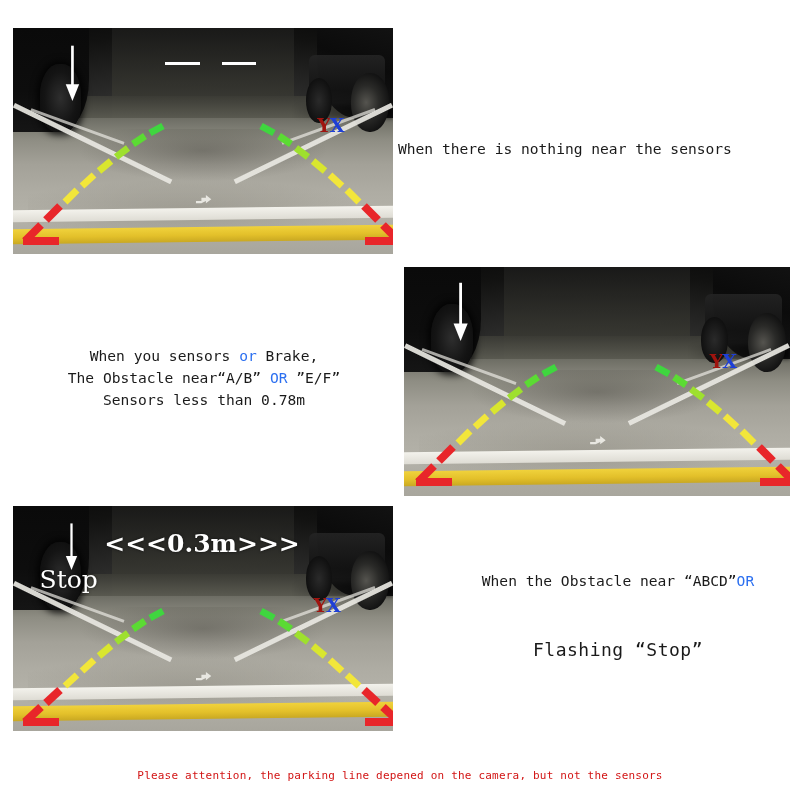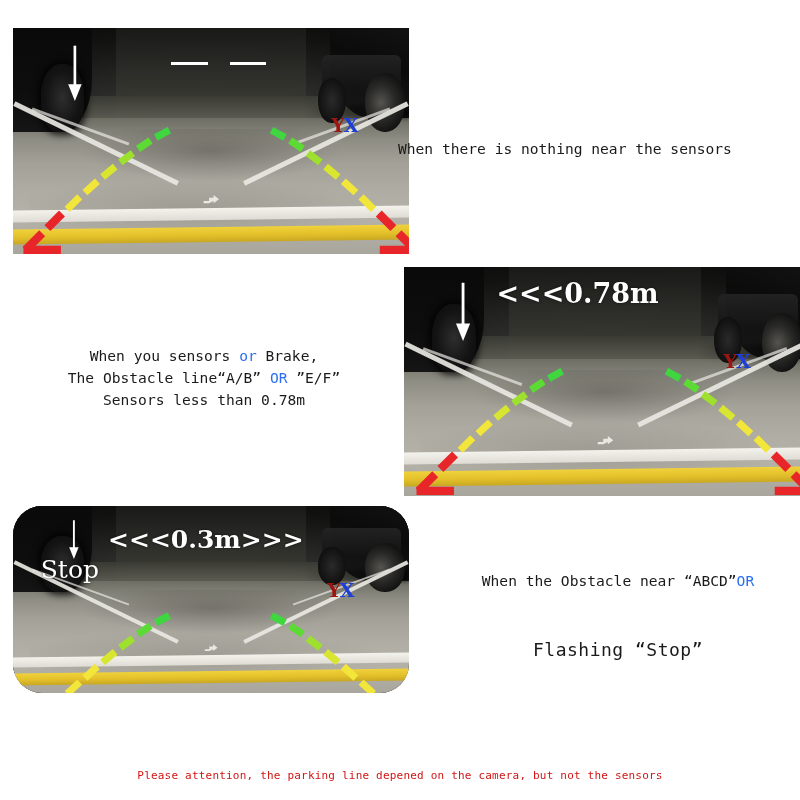--- a/index.html
+++ b/index.html
@@ -20,21 +20,20 @@
     position: absolute;
     inset: 0;
     background: #ffffff;
   }
 
   
   .photo {
     position: absolute;
     overflow: hidden;
     background: #000;
-    padding-left: 16px;
   }
 
   
   .ceiling {
     position: absolute;
     left: 0; right: 0; top: 0;
     height: 41%;
     background:
       radial-gradient(120% 160% at 50% 120%, #4a4a48 0%, #2a2a29 38%, #121211 70%, #050505 100%);
   }
@@ -373,21 +372,21 @@
 
   <div class="caption" style="left:398px; top:138px; font-size:14.6px;">
     <span>When there is nothing near the sensors</span>
   </div>
 
   <div class="caption caption-center" style="left:18px; top:345px; width:372px; font-size:14.6px;">
     <div>
       <span>When you sensors </span><span class="blue">or</span><span> Brake,</span>
     </div>
     <div>
-      <span>The Obstacle line“A/B” </span><span class="blue">OR</span><span> ”E/F”</span>
+      <span>The Obstacle near“A/B” </span><span class="blue">OR</span><span> ”E/F”</span>
     </div>
     <div>
       <span>Sensors less than 0.78m</span>
     </div>
   </div>
 
   <div class="photo" style="left:404px; top:267px; width:386px; height:229px;">
     <div class="ceiling"></div>
     <div class="backwall"></div>
     <div class="floor"></div>
@@ -435,28 +434,27 @@
         <line x1="374" y1="199" x2="390" y2="215" stroke="#e8262a" stroke-width="8"></line>
         <line x1="356" y1="215" x2="392" y2="215" stroke="#e8262a" stroke-width="8"></line>
       </g>
     </svg>
 
     <svg class="ov-arrow" viewBox="0 0 20 70" style="left:12%; top:6%; width:5.5%; height:27%;">
       <line x1="10" y1="2" x2="10" y2="52" stroke="#ffffff" stroke-width="3.2"></line>
       <polygon points="10,68 2,48 18,48" fill="#ffffff"></polygon>
     </svg>
 
-    <div class="ov-dist" style="left:23%; top:5%; font-size:27px; letter-spacing:0px;">&lt;&lt;&lt;0.78m</div>
 
     <div class="yx-logo" style="right:14%; top:37%; font-size:19px;">
       <span class="y">Y</span><span class="x">X</span>
     </div>
   </div>
 
-  <div class="photo" style="left:13px; top:506px; width:380px; height:187px;border-radius:29px;">
+  <div class="photo" style="left:13px; top:506px; width:380px; height:225px;">
     <div class="ceiling"></div>
     <div class="backwall"></div>
     <div class="floor"></div>
 
     <div class="car-left"></div>
     <div class="wheel-left"></div>
 
     <div class="car-right"></div>
     <div class="car-right-body"></div>
     <div class="car-right-shadow"></div>

